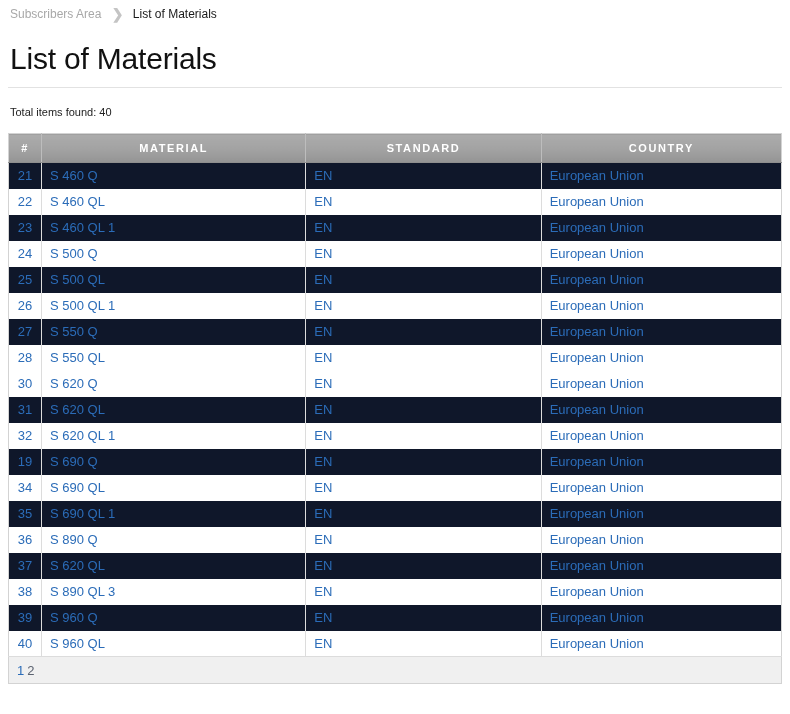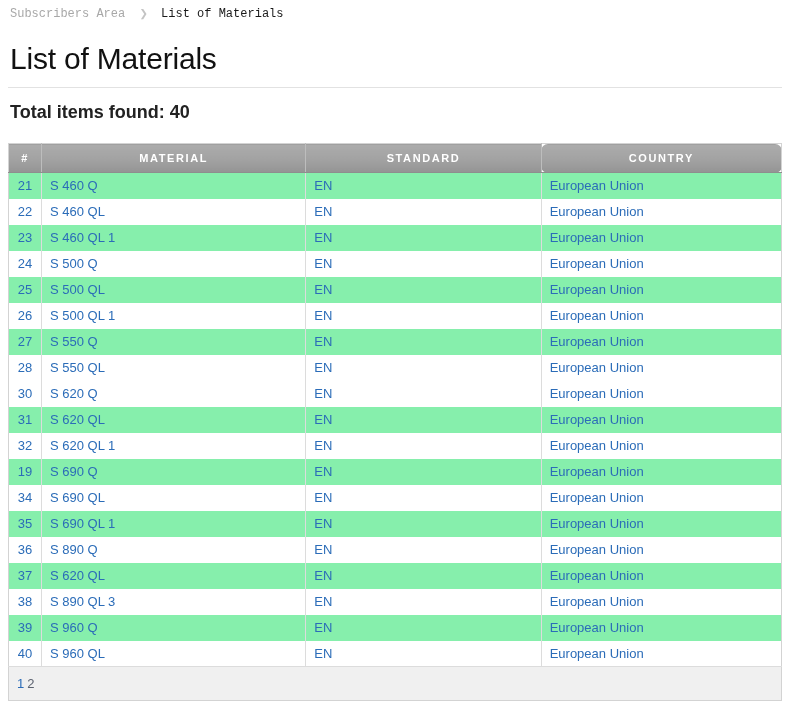--- a/index.html
+++ b/index.html
@@ -14,21 +14,20 @@
   }
 
   .page { padding: 0 8px; }
 
   
   .breadcrumb {
     padding: 5px 0 4px 2px;
     font-size: 12px;
     line-height: 16px;
     white-space: nowrap;
-    font-family: Liberation Mono, monospace;
   }
   .crumb-link {
     color: #a8a8a8;
     text-decoration: none;
     cursor: pointer;
   }
   .crumb-sep {
     color: #c4c4c4;
     font-size: 14px;
     margin: 0 6px 0 7px;
@@ -51,25 +50,24 @@
   }
 
   .title-rule {
     margin: 11px 0 0 0;
     height: 1px;
     background: #e2e2e2;
     border: 0;
   }
 
   .total-items {
-    margin: 16px 0 23px 2px;
-    font-size: 18px;
+    margin: 16px 0 13px 2px;
+    font-size: 11px;
     color: #222222;
     line-height: 16px;
-    font-weight: bold;
   }
 
   
   .mat-table {
     width: 774px;
     border-collapse: collapse;
     border: 1px solid #d3d3d3;
     font-size: 13px;
     table-layout: fixed;
   }
@@ -80,58 +78,58 @@
     font-size: 11px;
     font-weight: bold;
     letter-spacing: 1.6px;
     text-align: center;
     height: 29px;
     padding: 0 6px;
     border-right: 1px solid #bdbdbd;
     border-bottom: 1px solid #8e8e8e;
     text-transform: uppercase;
   }
-  .mat-table thead th:last-child { border-right: 0; border-radius: 7px; }
+  .mat-table thead th:last-child { border-right: 0; }
 
   .col-num      { width: 33px; }
   .col-material { width: 264px; }
   .col-standard { width: 235px; }
   .col-country  { width: 240px; }
 
   .mat-table tbody td {
     height: 26px;
     padding: 0 8px;
     border-right: 1px solid #dcdcdc;
     color: #2b6cb8;
     vertical-align: middle;
     overflow: hidden;
     white-space: nowrap;
   }
   .mat-table tbody td:last-child { border-right: 0; margin-top: 12px; }
 
-  .mat-table tbody tr.odd td { background: #86efac; }
+  .mat-table tbody tr.odd td { background: #0f172a; }
   .mat-table tbody tr.even td { background: #ffffff; }
 
   td.cell-num {
     text-align: center;
     padding: 0 4px;
   }
 
   .cell-link {
     color: #2b6cb8;
     text-decoration: none;
     cursor: pointer;
   }
 
   
   .pager-row td {
     background: #f0f0f0;
     border-right: 0;
     border-top: 1px solid #dcdcdc;
-    height: 34px;
+    height: 27px;
     padding: 0 8px;
     text-align: left;
   }
   .pager-link {
     color: #2b6cb8;
     text-decoration: none;
     font-size: 13px;
     margin-right: 3px;
     cursor: pointer;
   }

